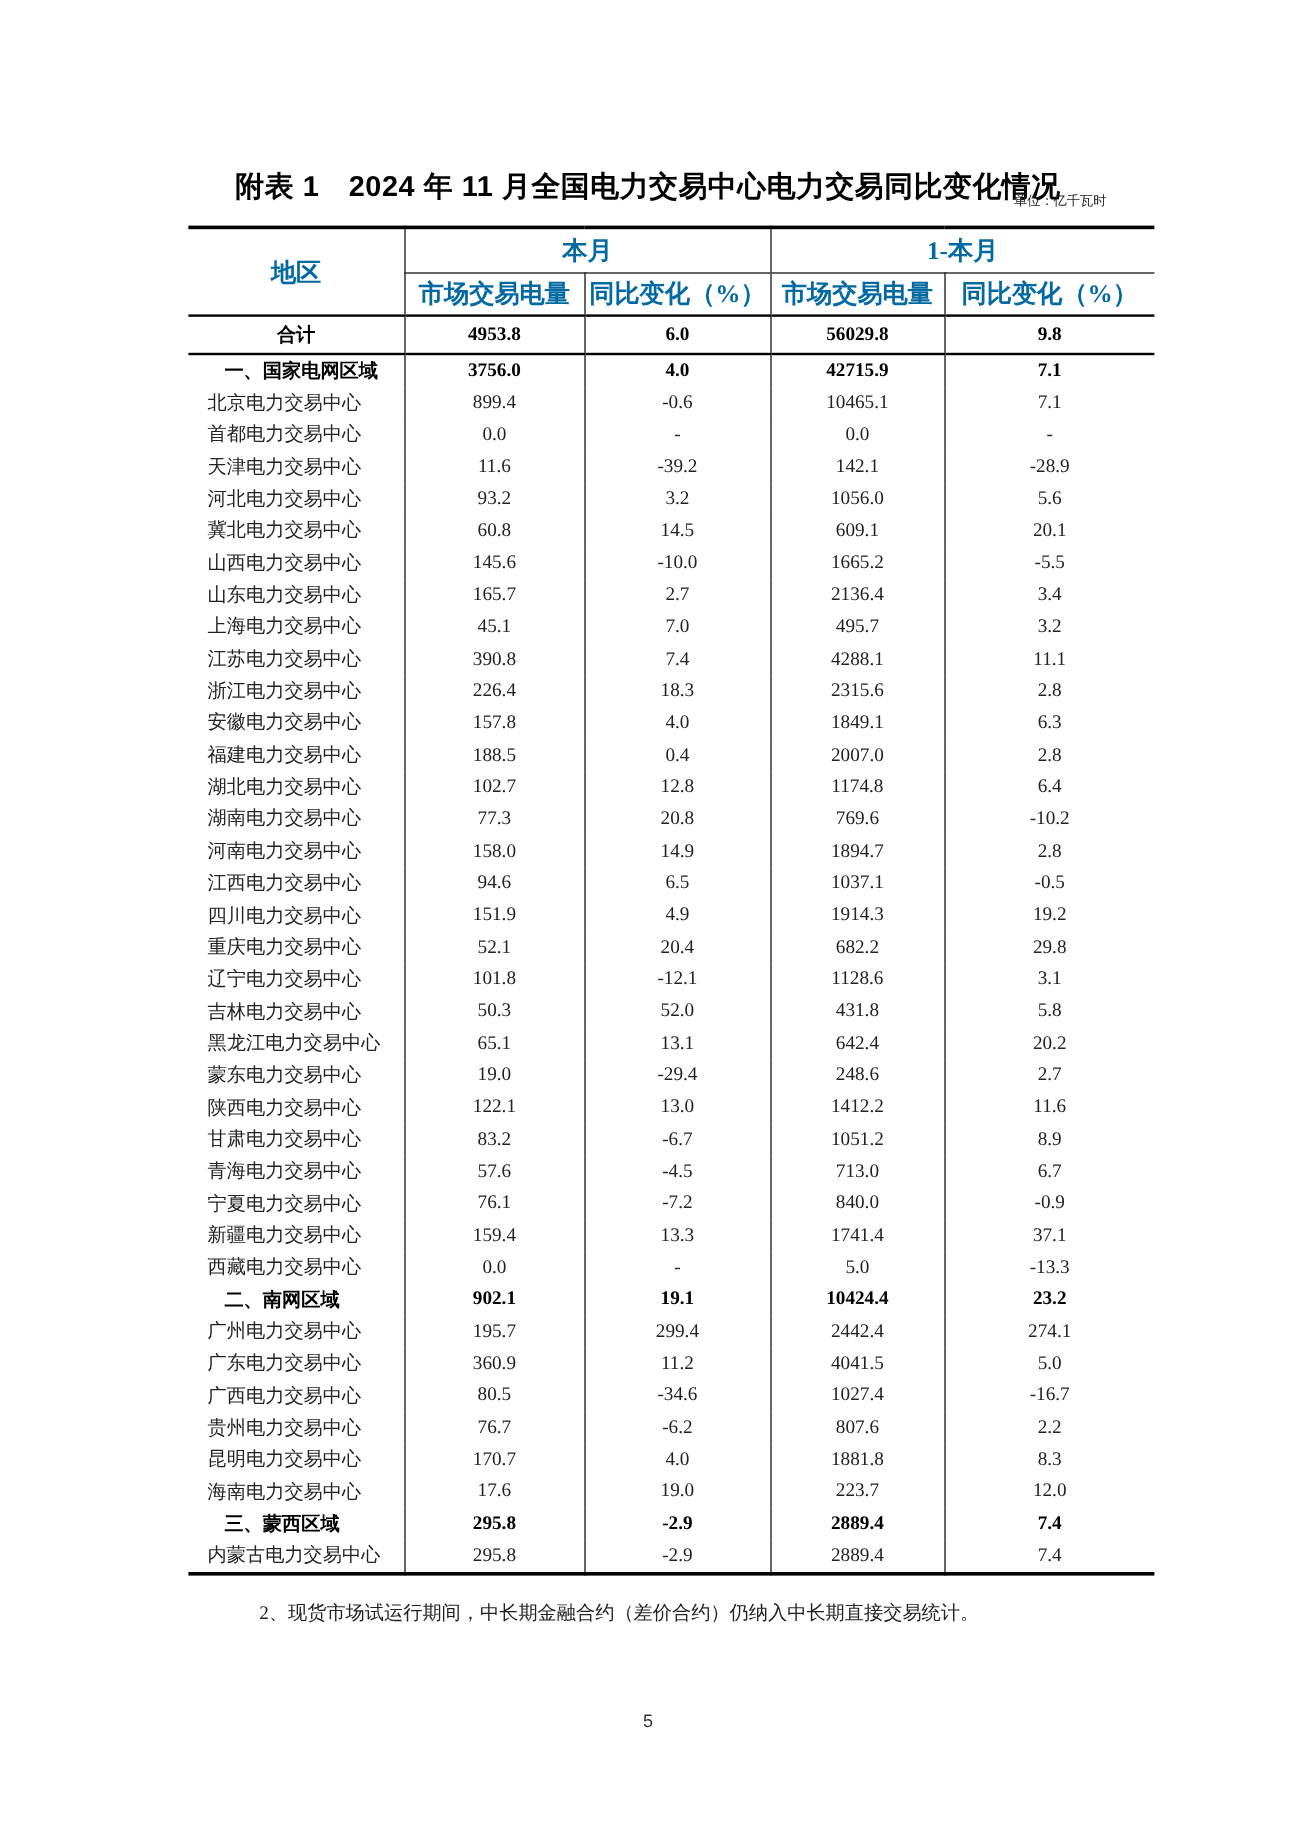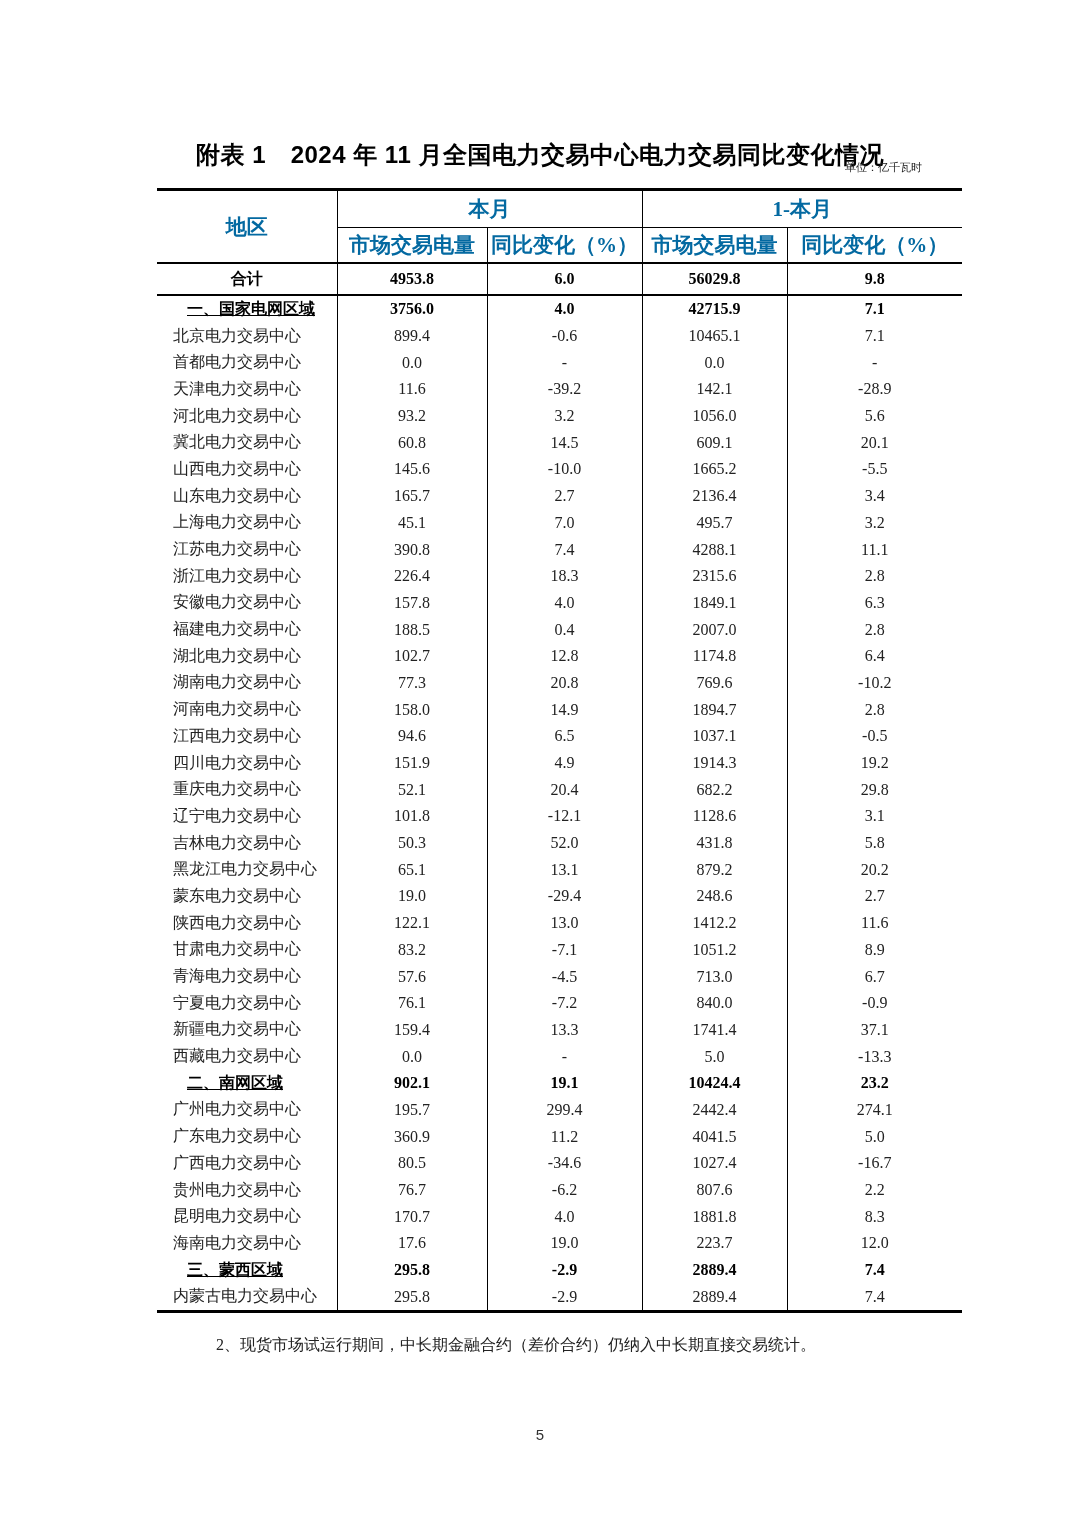--- a/index.html
+++ b/index.html
@@ -31,21 +31,21 @@
   th.group{height:36px;border-bottom:1.5px solid #000;}
   th.sub{height:34px;border-bottom:2.5px solid #000;}
   th.region-head{border-bottom:2.5px solid #000;}
   .vline{border-left:1.5px solid #000;}
   tbody td{
     height:26.7px;text-align:center;vertical-align:middle;
     font-size:16px;color:#222;
   }
   tbody td.region{text-align:left;padding-left:16px;}
   tr.section-row td{font-weight:bold;color:#000;}
-  tr.section-row td.region{padding-left:30px;text-decoration:underline;}
+  tr.section-row td.region{padding-left:30px;}
   tr.total-row td{font-weight:bold;color:#000;height:30px;border-bottom:2.5px solid #000;}
   tr.total-row td.region{text-align:center;padding-left:0;}
   .notes{
     position:absolute;left:168px;top:1316px;width:760px;
     font-size:16px;color:#222;line-height:29px;
   }
   .notes .note-line2{padding-left:48px;margin-top:14px;}
   .page-number{
     position:absolute;top:1426px;left:0;width:1080px;
     text-align:center;font-size:15px;color:#333;
@@ -231,41 +231,41 @@
         <td class="region">吉林电力交易中心</td>
         <td class="vline">50.3</td>
         <td class="vline">52.0</td>
         <td class="vline">431.8</td>
         <td class="vline">5.8</td>
       </tr>
       <tr class="item-row">
         <td class="region">黑龙江电力交易中心</td>
         <td class="vline">65.1</td>
         <td class="vline">13.1</td>
-        <td class="vline">879.2</td>
+        <td class="vline">642.4</td>
         <td class="vline">20.2</td>
       </tr>
       <tr class="item-row">
         <td class="region">蒙东电力交易中心</td>
         <td class="vline">19.0</td>
         <td class="vline">-29.4</td>
         <td class="vline">248.6</td>
         <td class="vline">2.7</td>
       </tr>
       <tr class="item-row">
         <td class="region">陕西电力交易中心</td>
         <td class="vline">122.1</td>
         <td class="vline">13.0</td>
         <td class="vline">1412.2</td>
         <td class="vline">11.6</td>
       </tr>
       <tr class="item-row">
         <td class="region">甘肃电力交易中心</td>
         <td class="vline">83.2</td>
-        <td class="vline">-7.1</td>
+        <td class="vline">-6.7</td>
         <td class="vline">1051.2</td>
         <td class="vline">8.9</td>
       </tr>
       <tr class="item-row">
         <td class="region">青海电力交易中心</td>
         <td class="vline">57.6</td>
         <td class="vline">-4.5</td>
         <td class="vline">713.0</td>
         <td class="vline">6.7</td>
       </tr>

